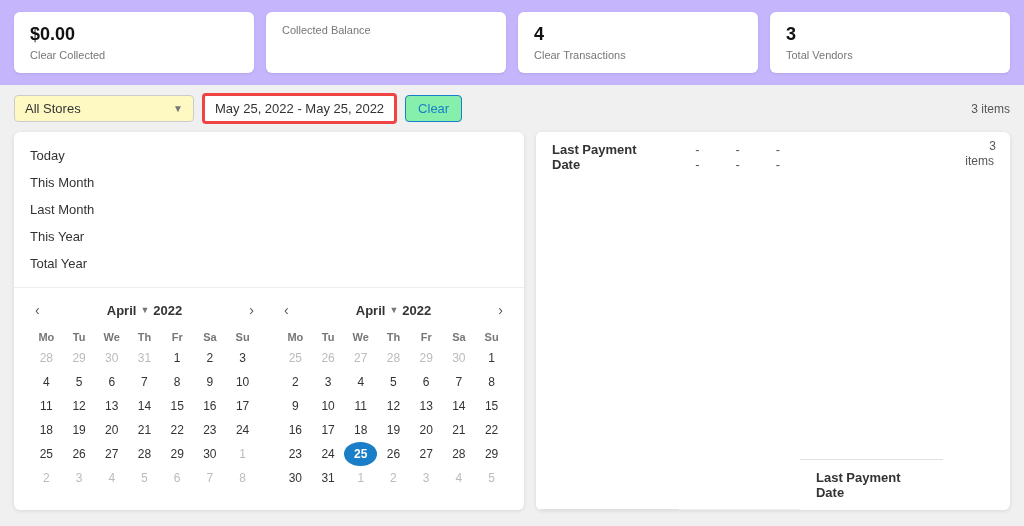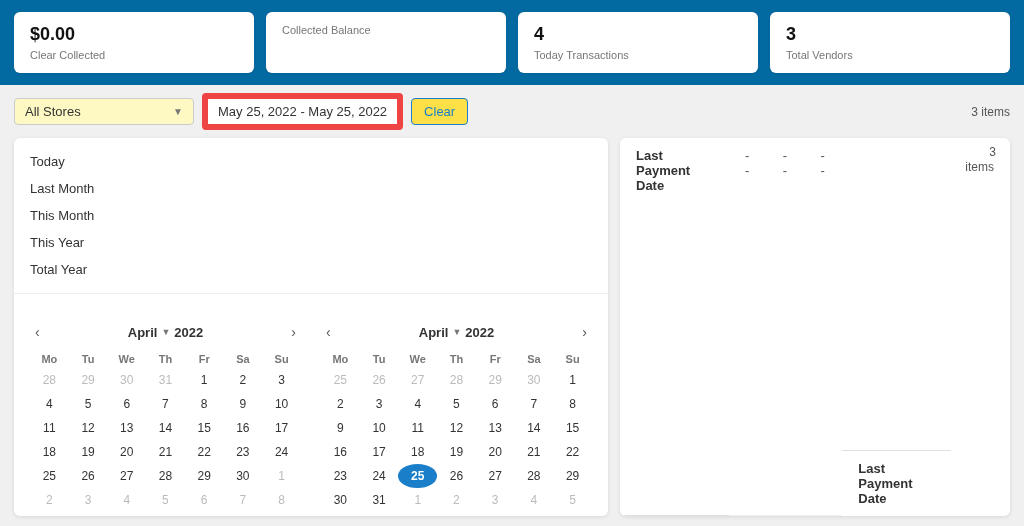--- a/index.html
+++ b/index.html
@@ -11,21 +11,21 @@
       width: 1024px;
       height: 526px;
       overflow: hidden;
     }
 
     
     .stats-bar {
       display: flex;
       gap: 12px;
       padding: 12px 14px;
-      background: #0369a1;
+      background: #c4b5fd;
     }
     .stat-card {
       background: #fff;
       border-radius: 6px;
       padding: 12px 16px;
       flex: 1;
       box-shadow: 0 1px 3px rgba(0,0,0,0.08);
     }
     .stat-value {
       font-size: 18px;
@@ -58,29 +58,29 @@
       font-size: 13px;
       justify-content: space-between;
     }
     .store-select .chevron {
       margin-left: 8px;
       color: #777;
       font-size: 10px;
     }
     .date-range-btn {
       background: #fff;
-      border: 6px solid #ef4444;
+      border: 3px solid #ef4444;
       border-radius: 4px;
       padding: 5px 10px;
       font-size: 13px;
       cursor: pointer;
       color: #333;
     }
     .clear-btn {
-      background: #fde047;
+      background: #86efac;
       border: 1px solid #1a7ec8;
       border-radius: 4px;
       padding: 5px 12px;
       font-size: 13px;
       color: #1a7ec8;
       cursor: pointer;
     }
     .items-count {
       margin-left: auto;
       font-size: 12px;
@@ -93,26 +93,25 @@
       padding: 0 14px 14px;
       gap: 12px;
       height: calc(526px - 90px - 44px);
     }
 
     
     .date-picker-panel {
       background: #fff;
       border-radius: 6px;
       box-shadow: 0 1px 4px rgba(0,0,0,0.1);
-      width: 594px;
+      width: 510px;
       flex-shrink: 0;
       overflow: hidden;
       display: flex;
       flex-direction: column;
-      gap: 16px;
     }
 
     .quick-options {
       padding: 10px 16px;
       border-bottom: 1px solid #eee;
     }
     .quick-option {
       padding: 6px 0;
       cursor: pointer;
       font-size: 13px;
@@ -237,21 +236,21 @@
 <div class="stats-bar">
   <div class="stat-card">
     <div class="stat-value">$0.00</div>
     <div class="stat-label">Clear Collected</div>
   </div>
   <div class="stat-card">
     <div class="stat-label">Collected Balance</div>
   </div>
   <div class="stat-card">
     <div class="stat-value">4</div>
-    <div class="stat-label">Today Transactions</div>
+    <div class="stat-label">Clear Transactions</div>
   </div>
   <div class="stat-card">
     <div class="stat-value">3</div>
     <div class="stat-label">Total Vendors</div>
   </div>
 </div>
 
 <div class="filter-bar">
   <div class="store-select">
     <span>All Stores</span>
@@ -261,22 +260,22 @@
   <button class="clear-btn">Clear</button>
   <span class="items-count">3 items</span>
 </div>
 
 <div class="main-content">
 
   <div class="date-picker-panel">
 
     <div class="quick-options">
       <div class="quick-option">Today</div>
+      <div class="quick-option">This Month</div>
       <div class="quick-option">Last Month</div>
-      <div class="quick-option">This Month</div>
       <div class="quick-option">This Year</div>
       <div class="quick-option">Total Year</div>
     </div>
 
     <div class="calendars-area">
 
       <div class="calendar">
         <div class="cal-header">
           <button class="cal-nav">‹</button>
           <div class="cal-month-year">

